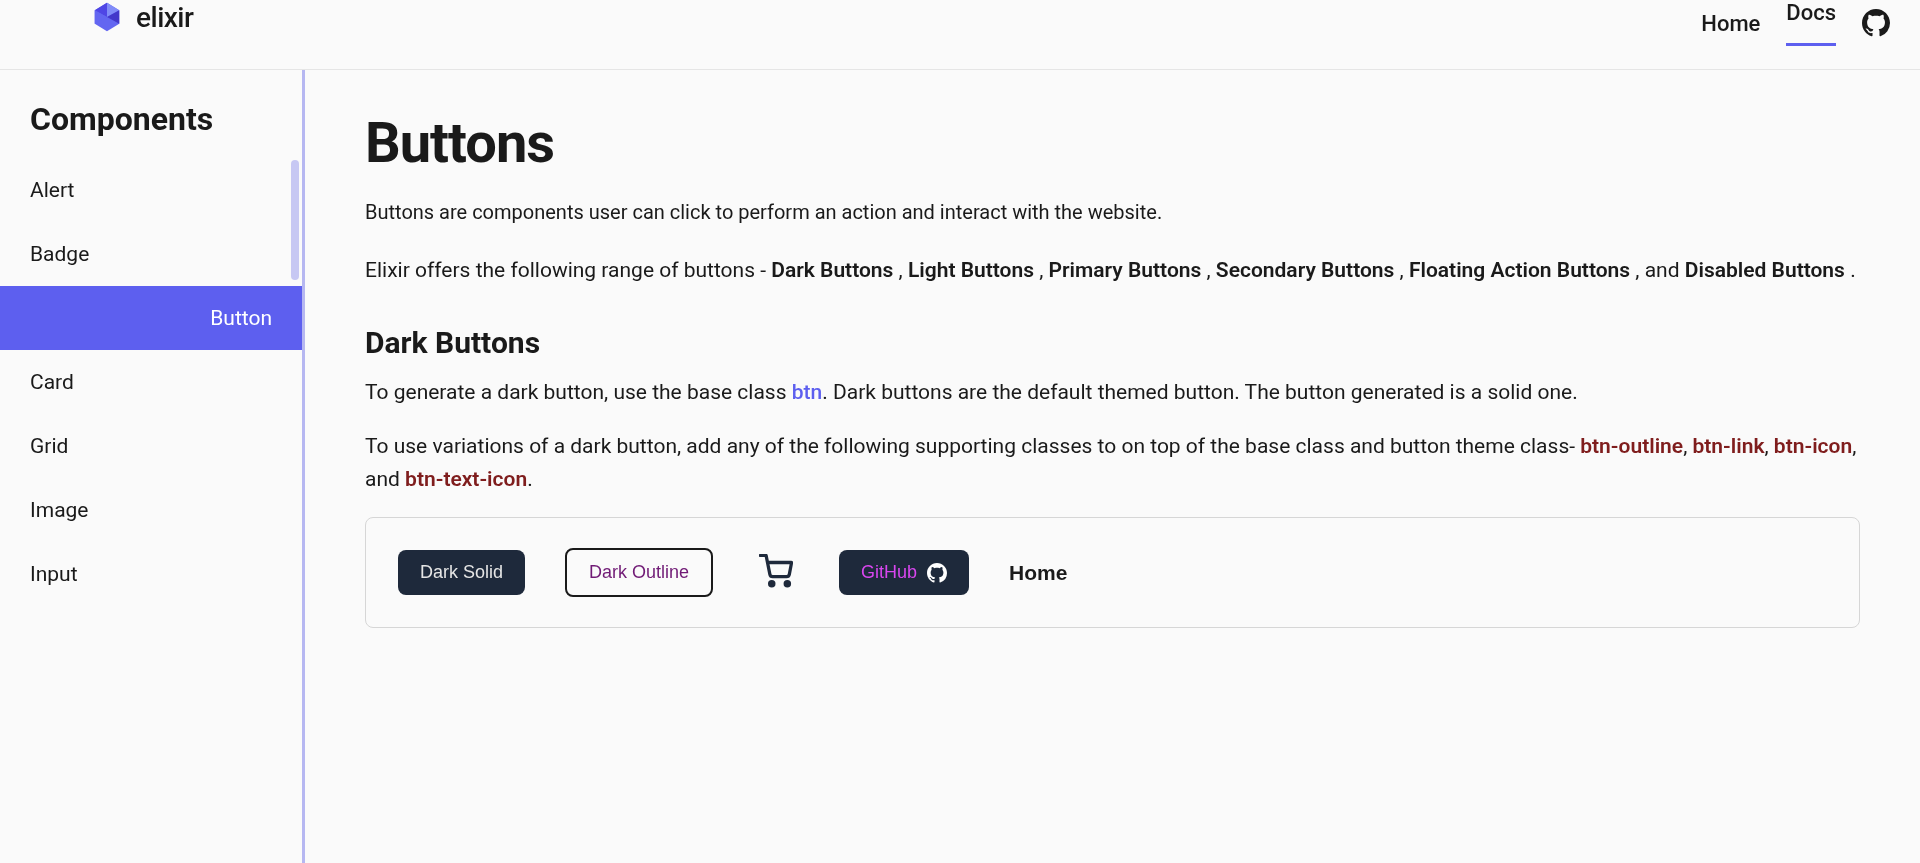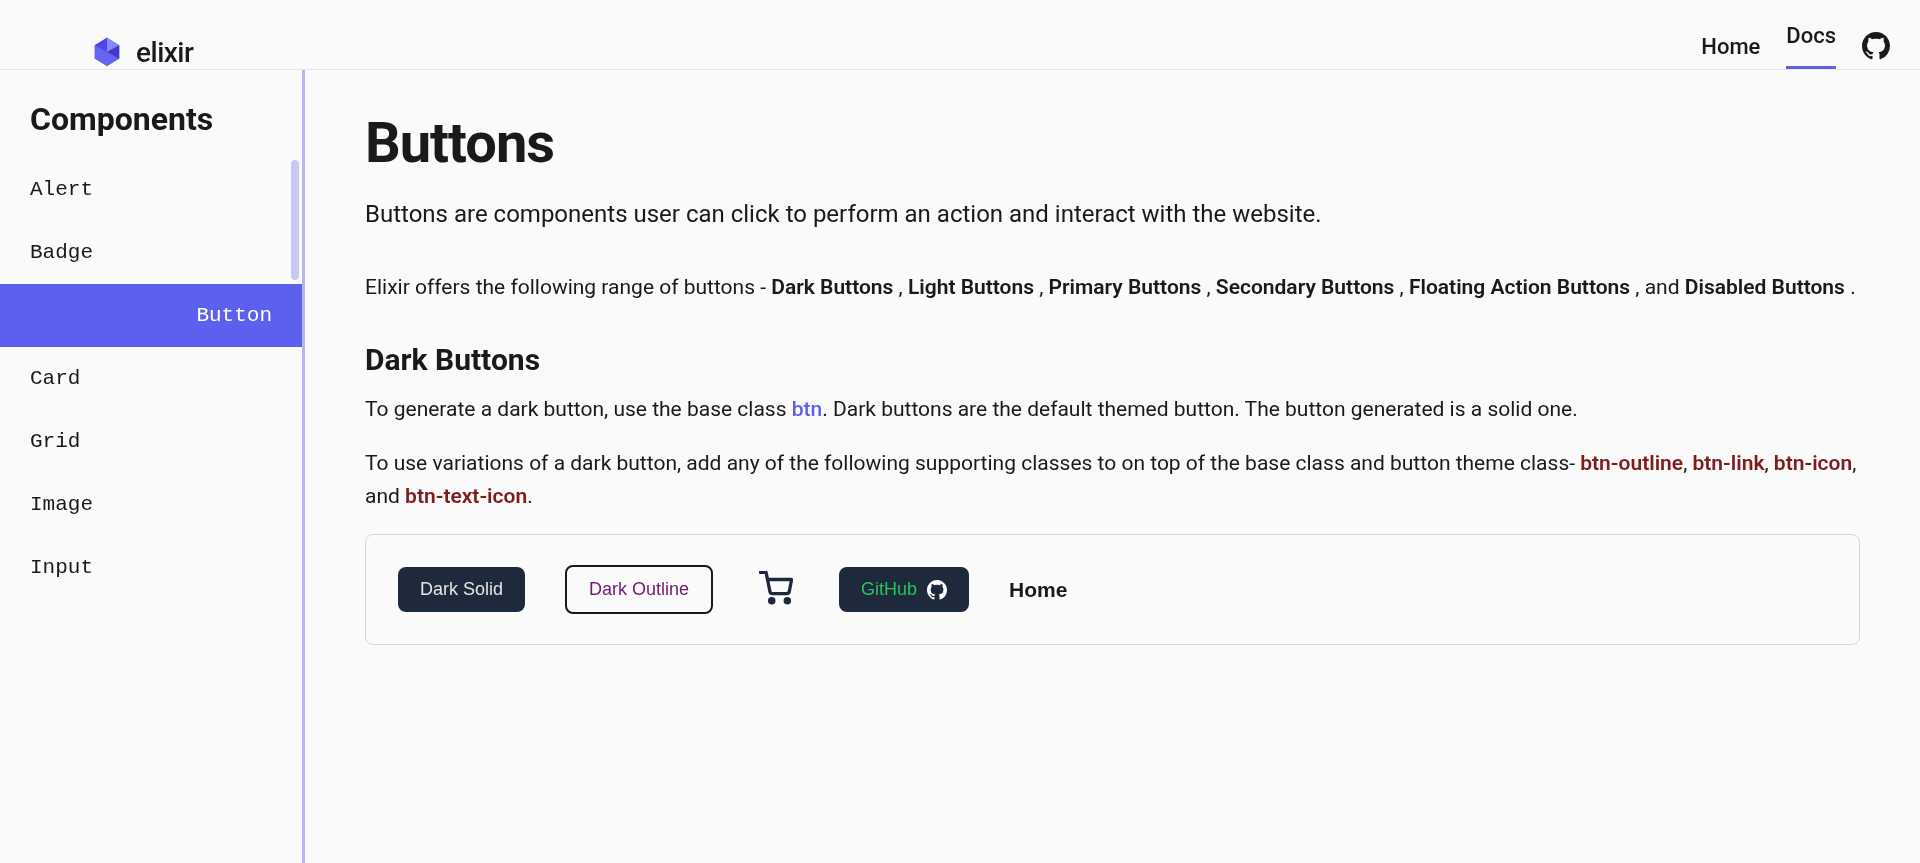--- a/index.html
+++ b/index.html
@@ -6,21 +6,21 @@
 body {
   font-family: -apple-system, BlinkMacSystemFont, 'Segoe UI', Roboto, Helvetica, Arial, sans-serif;
   background: #fafafa;
   color: #1a1a1a;
 }
 .header {
   height: 70px;
   background: #fafafa;
   border-bottom: 1px solid #e5e5e5;
   display: flex;
-  align-items: flex-end;
+  align-items: flex-start;
   justify-content: space-between;
   padding: 0 30px;
 }
 .logo-wrap { display: flex; align-items: center; gap: 12px; margin-left: 60px; }
 .logo-icon { width: 34px; height: 34px; }
 .logo-text { font-size: 28px; font-weight: 500; color: #1a1a1a; letter-spacing: -0.5px; }
 .nav { display: flex; align-items: center; gap: 26px; }
 .nav a { color: #1a1a1a; text-decoration: none; font-size: 22px; font-weight: 500; }
 .nav a.active { border-bottom: 3px solid #5d5fef; padding-bottom: 18px; }
 .gh-icon { width: 28px; height: 28px; display: inline-flex; align-items: center; justify-content: center; }
@@ -34,47 +34,46 @@
   padding-top: 20px;
 }
 .sidebar-title { font-size: 32px; font-weight: 700; padding: 10px 30px 20px; }
 .sidebar-item {
   display: block;
   padding: 20px 30px;
   font-size: 21px;
   color: #1a1a1a;
   text-decoration: none;
   cursor: pointer;
-  font-family: Liberation Mono, monospace;
 }
 .sidebar-item.active { background: #5d5fef; color: #fff; text-align: right; }
 .sidebar-scroll-thumb {
   position: absolute; right: 3px; top: 90px; width: 8px; height: 120px;
   background: #c7c8f3; border-radius: 4px;
 }
 .main { flex: 1; overflow-y: auto; padding: 40px 60px; }
 .page-title { font-size: 56px; font-weight: 700; margin-bottom: 24px; letter-spacing: -1px; }
-.page-intro { font-size: 24px; font-weight: 400; margin-bottom: 42px; color: #1a1a1a; }
+.page-intro { font-size: 20px; font-weight: 400; margin-bottom: 29px; color: #1a1a1a; }
 .types-line { font-size: 21px; line-height: 1.7; margin-bottom: 36px; }
 .types-line .tlabel { font-weight: 600; }
 .types-line .tlead  { font-weight: 400; }
 .section-title { font-size: 30px; font-weight: 700; margin-bottom: 16px; }
 .para { font-size: 21px; line-height: 1.55; margin-bottom: 22px; }
 .code-class { color: #5d5fef; font-weight: 500; }
 .code-class-grey { color: #7f1d1d; font-weight: 600; }
 .demo-box {
   border: 1px solid #d6d6d6; border-radius: 8px;
   padding: 30px 32px; display: flex; align-items: center; gap: 40px;
   margin-bottom: 30px;
 }
 .btn { border-radius: 8px; font-size: 18px; padding: 12px 22px; cursor: pointer; font-weight: 500; border: none; display: inline-flex; align-items: center; gap: 10px; }
 .btn-dark-solid { background: #1e293b; color: #e5e5e5; }
 .btn-dark-outline { background: transparent; color: #701a75; border: 2px solid #1a1a1a; }
 .btn-icon-only { background: transparent; border: none; padding: 6px; }
-.btn-text-icon { background: #1e293b; color: #22c55e; }
+.btn-text-icon { background: #1e293b; color: #d946ef; }
 .btn-link { background: transparent; color: #1a1a1a; font-weight: 600; font-size: 21px; border: none; }
 .cart-svg { width: 34px; height: 34px; }
 .gh-small { width: 20px; height: 20px; }
 </style>
 </head>
 <body>
 
 <div class="header">
   <div class="logo-wrap">
     <svg class="logo-icon" viewBox="0 0 100 100">

